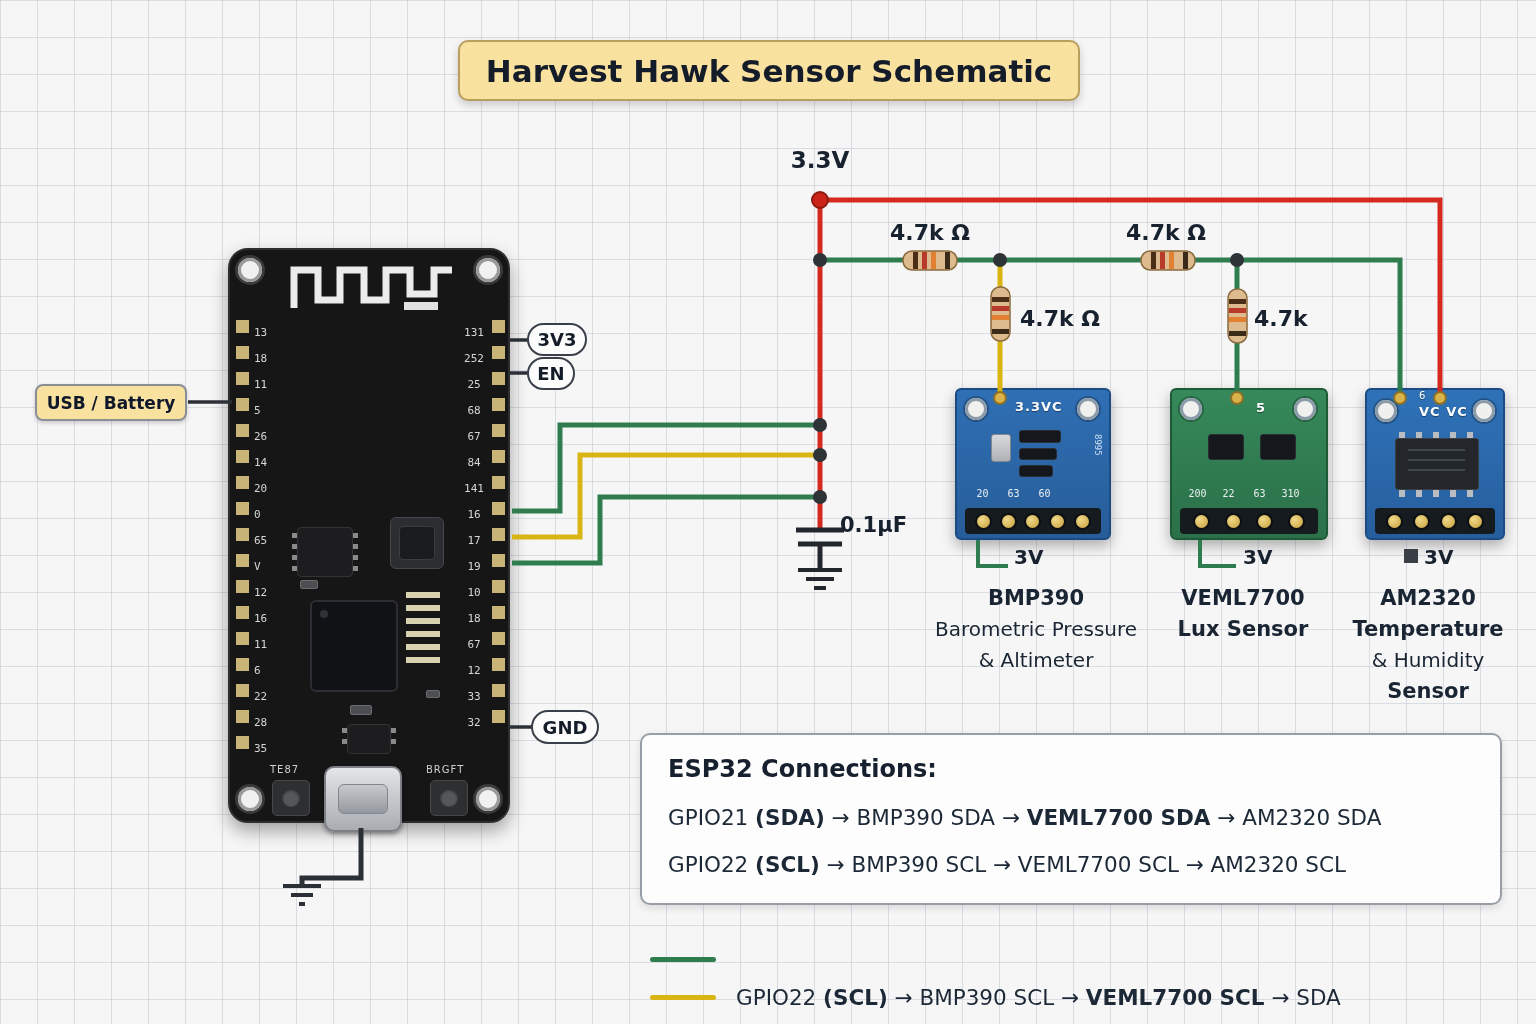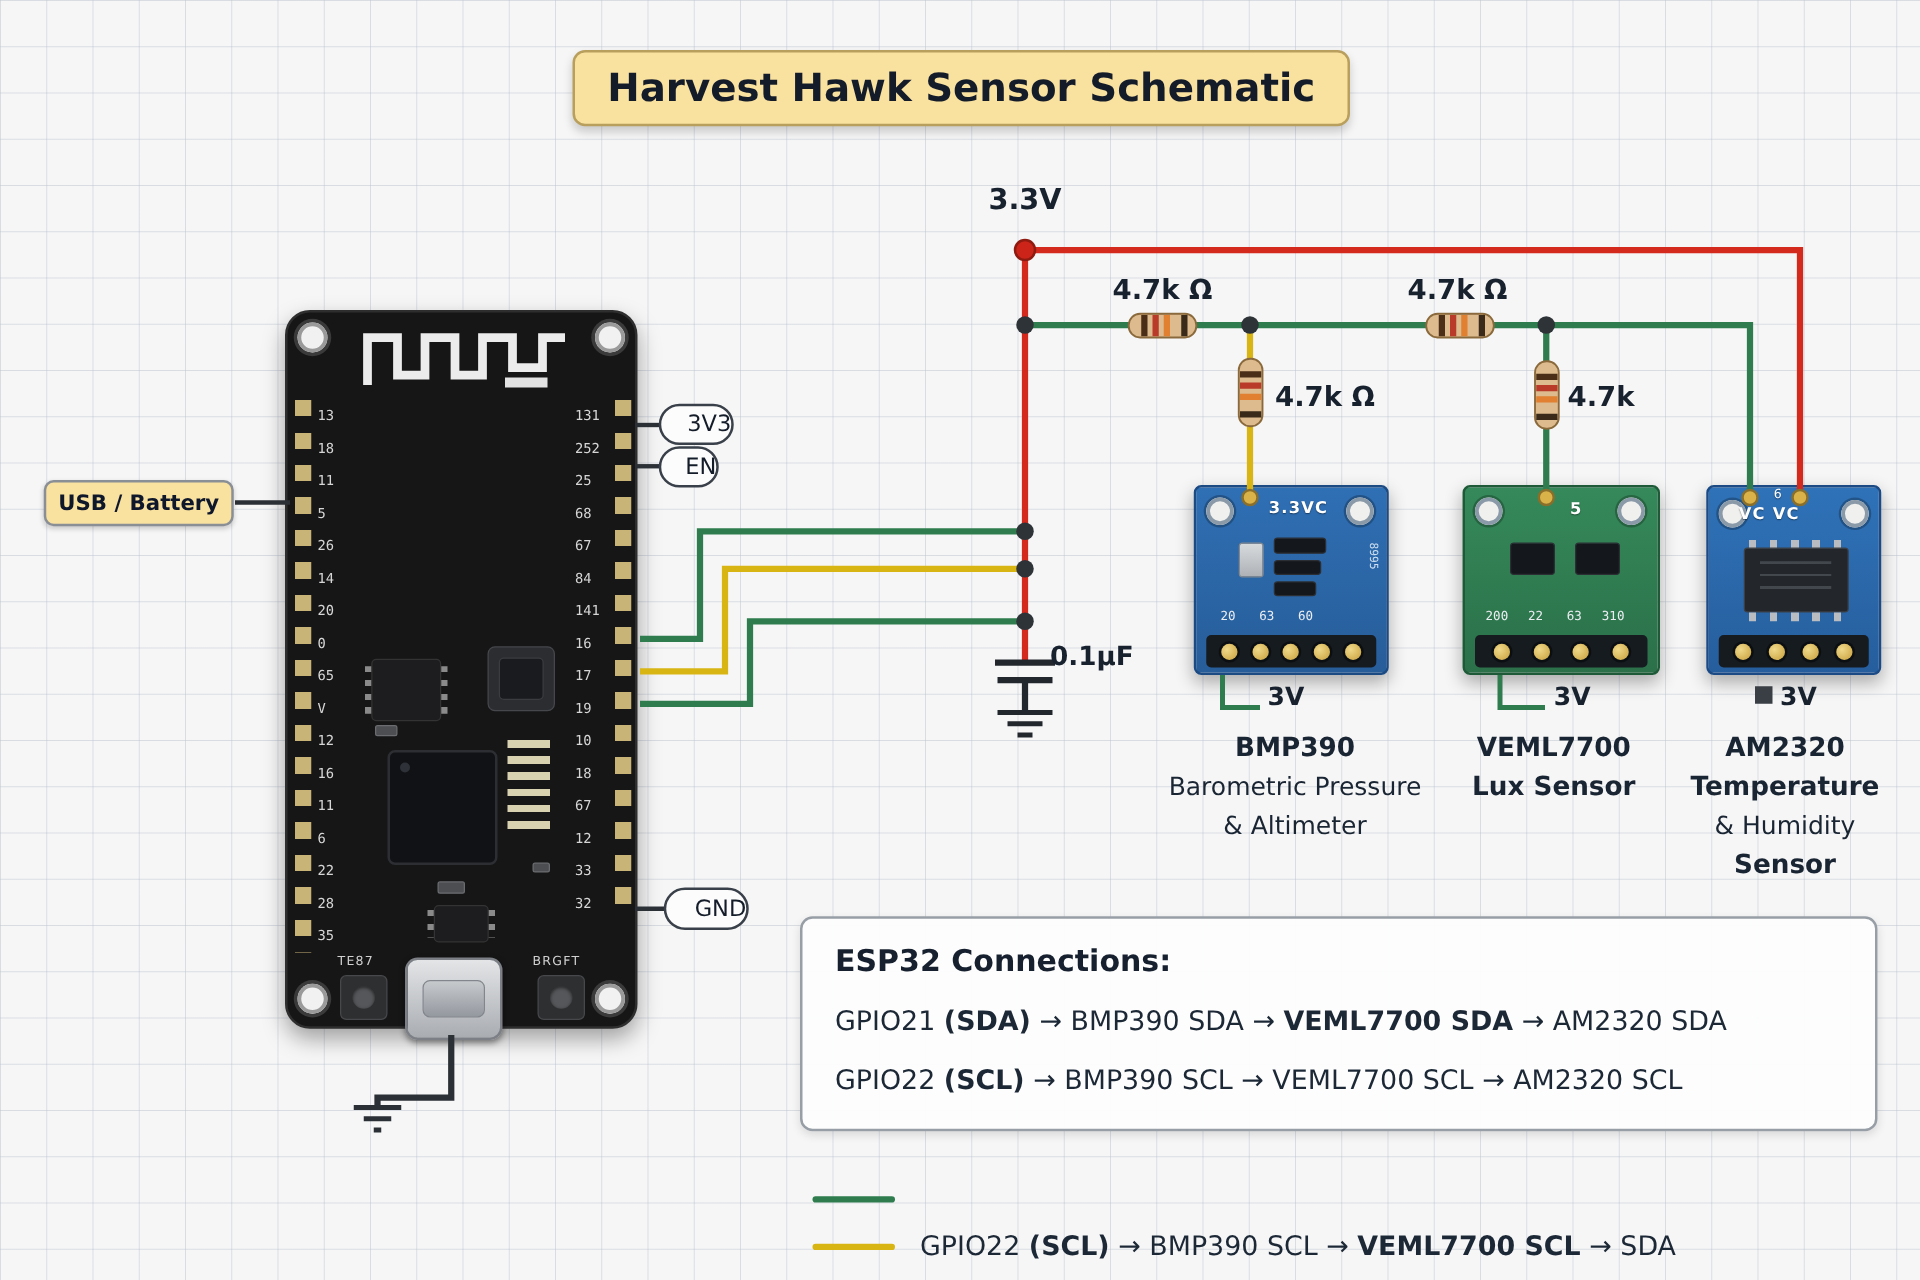--- a/index.html
+++ b/index.html
@@ -23,21 +23,21 @@
     box-shadow:inset 0 0 0 3px #9a9a9a, 0 0 0 3px #3a3a3a}
   .antenna-svg{position:absolute;left:58px;top:8px}
   .pad-strip{position:absolute;width:13px;
     background-image:repeating-linear-gradient(to bottom,#c9b478 0 13px,rgba(0,0,0,0) 13px 26px)}
   .pad-strip.pl{left:6px;top:70px;height:442px}
   .pad-strip.pr{left:262px;top:70px;height:416px}
   .pins-col{position:absolute;top:70px;width:28px;font-family:"DejaVu Sans Mono","Liberation Mono",monospace;
     font-size:11px;color:#d6d6d6}
   .pins-col span{display:block;height:26px;line-height:26px}
   .pins-col.left{left:24px;text-align:left}
-  .pins-col.right{left:230px;text-align:left}
+  .pins-col.right{left:230px;text-align:center}
   .shield{position:absolute;left:57px;top:62px;width:160px;height:182px;border-radius:8px;
     background:linear-gradient(160deg,#bcbfc3,#8e9196 60%,#7d8085);border:1px solid #63666b;
     box-shadow:inset 0 1px 2px rgba(255,255,255,.5), 0 3px 5px rgba(0,0,0,.45)}
   .logo-row{display:flex;align-items:center;justify-content:center;gap:8px;margin-top:30px}
   .logo-circle{width:22px;height:22px;border:3px solid #f2f3f4;border-left-color:transparent;
     border-radius:50%;transform:rotate(-45deg)}
   .shield-title{font-size:20px;font-weight:bold;color:#f4f5f6;text-shadow:0 1px 2px rgba(0,0,0,.45)}
   .cert-row{display:flex;align-items:center;justify-content:center;gap:10px;margin-top:28px;color:#e2e4e6}
   .fc-mark{font-size:15px;font-weight:bold;letter-spacing:1px}
   .cert-icon{width:15px;height:15px;border:2px solid #dfe1e3;border-radius:50%}
@@ -89,21 +89,21 @@
     background-image:repeating-linear-gradient(to bottom, rgba(160,168,176,.25) 0 2px, transparent 2px 10px);
     background-position:center;background-size:70% 60%;background-repeat:no-repeat}
   .dip-legs{position:absolute;height:7px;
     background:repeating-linear-gradient(to right,#b9bdc1 0 6px,transparent 6px 17px)}
 
   
   .tag{position:absolute;background:#f9e1a0;border:2px solid #8a8f96;border-radius:8px;display:flex;
     align-items:center;justify-content:center;font-size:17px;font-weight:600;color:#0f172a;z-index:8;
     box-shadow:0 2px 4px rgba(0,0,0,.18)}
   .pill{position:absolute;background:#fcfcfc;border:2.5px solid #394049;border-radius:17px;display:flex;
-    align-items:center;justify-content:flex-end;font-size:18px;font-weight:normal;color:#141c2a;z-index:8}
+    align-items:center;justify-content:center;font-size:18px;font-weight:bold;color:#141c2a;z-index:8}
   .wire-label{position:absolute;font-size:22px;font-weight:600;color:#18222f;z-index:8;white-space:nowrap}
   .wire-label.center{text-align:center}
   .v3-label{position:absolute;font-size:20px;font-weight:600;color:#18222f;z-index:8}
 
   .caption{position:absolute;text-align:center;color:#1a2533;z-index:8}
   .cap-line{font-size:20px;line-height:31px}
   .cap-line.seg-bold{font-size:21px;font-weight:bold}
 
   .conn-box{position:absolute;left:640px;top:733px;width:862px;height:172px;background:rgba(253,253,253,.96);
     border:2px solid #979ea6;border-radius:10px;padding:20px 26px;z-index:8;box-shadow:0 3px 8px rgba(0,0,0,.12)}
@@ -332,21 +332,21 @@
       <span class="pad-circle"></span>
       <span class="pad-circle"></span>
       <span class="pad-circle"></span>
     </div>
   </div>
 
   <div class="sensor-board am">
     <div class="sb-hole" style="left:8px;top:10px"></div>
     <div class="sb-hole" style="right:8px;top:10px"></div>
     <div class="board-text small" style="left:52px;top:0px">6</div>
-    <div class="board-text" style="left:24px;top:14px">VC VC</div>
+    <div class="board-text" style="left:52px;top:14px">VC VC</div>
     <div class="dip-legs" style="left:32px;top:42px;width:76px"></div>
     <div class="dip-chip" style="left:28px;top:48px;width:84px;height:52px"></div>
     <div class="dip-legs" style="left:32px;top:100px;width:76px"></div>
     <div class="pin-strip" style="left:8px;top:118px;width:120px">
       <span class="pad-circle"></span>
       <span class="pad-circle"></span>
       <span class="pad-circle"></span>
       <span class="pad-circle"></span>
     </div>
   </div>

